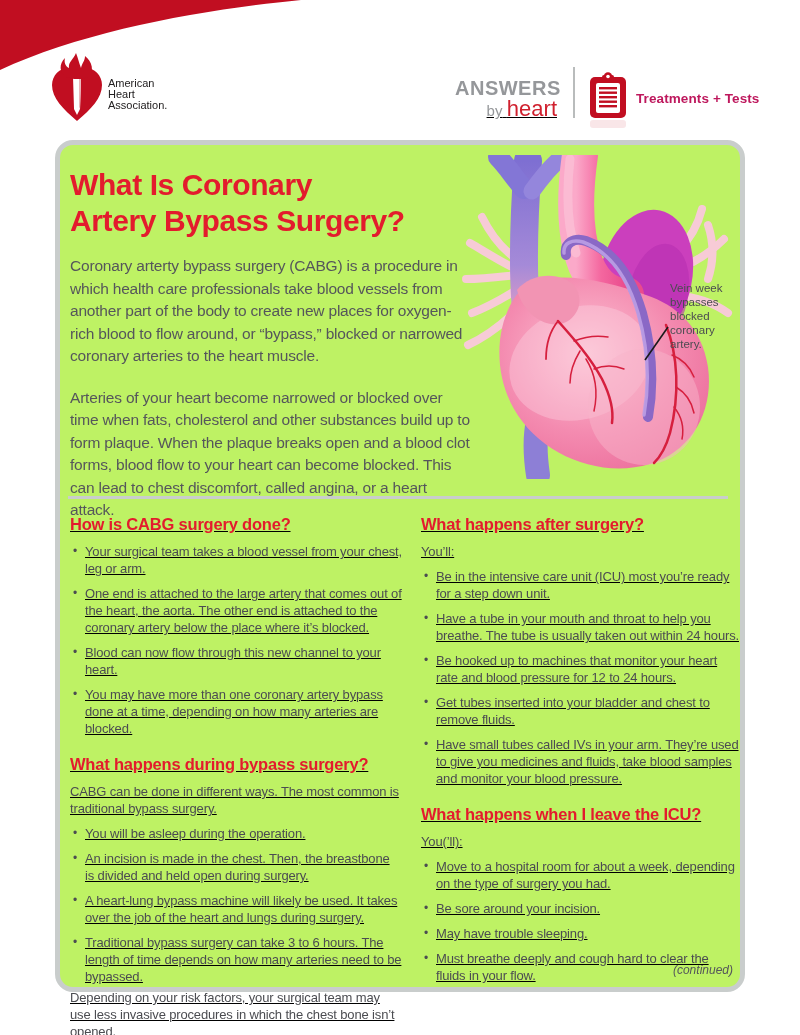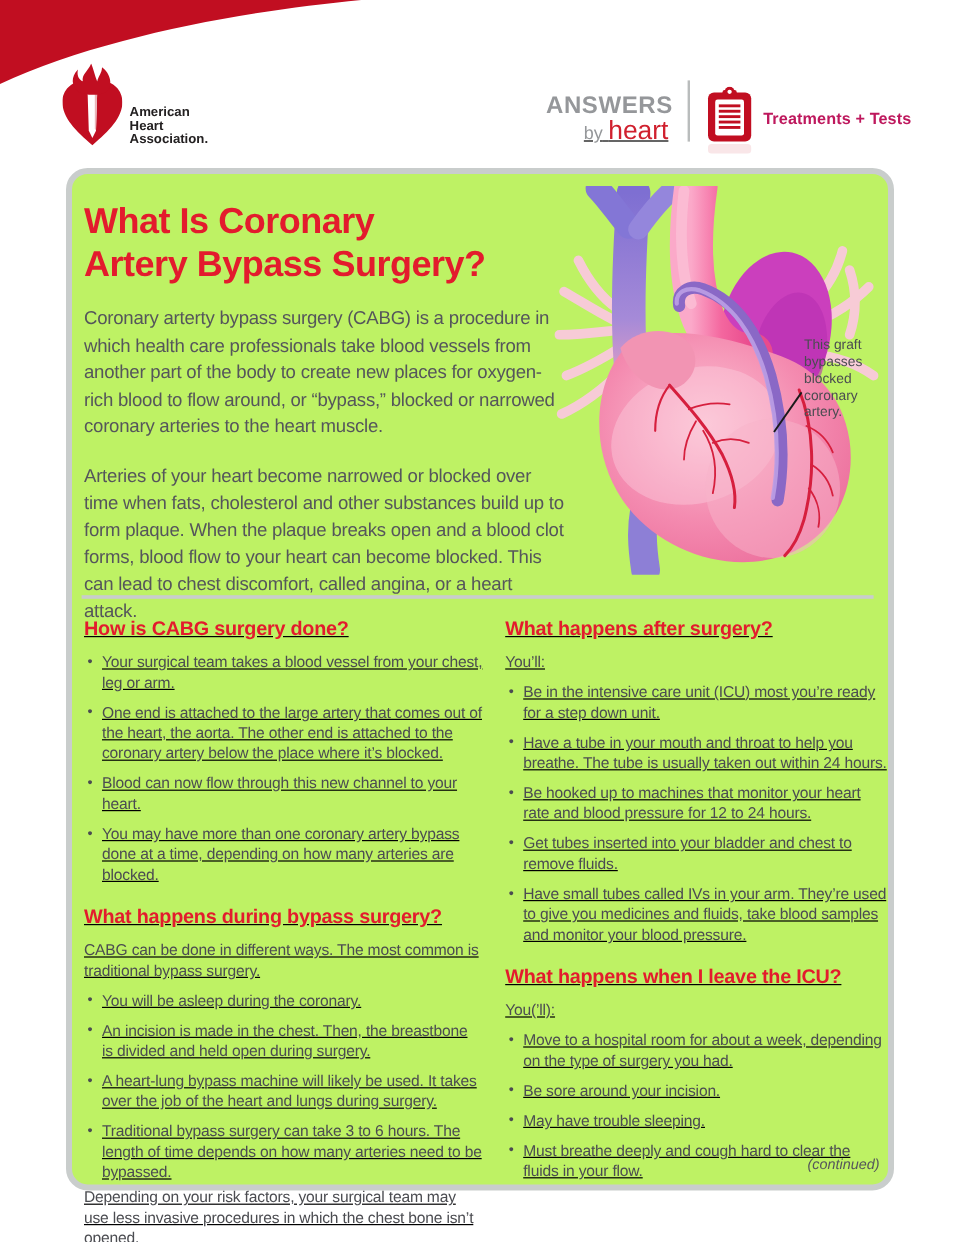--- a/index.html
+++ b/index.html
@@ -5,22 +5,22 @@
   html,body{margin:0;padding:0;background:#ffffff;}
   .page{
     position:relative;width:800px;height:1035px;background:#ffffff;
     font-family:"Liberation Sans",sans-serif;overflow:hidden;
   }
   
   .swoosh{position:absolute;left:0;top:0;}
   
   .logo-mark{position:absolute;left:52px;top:53px;}
   .logo-text{
-    position:absolute;left:108px;top:89px;
-    font-size:11px;font-weight:bold;color:#232021;line-height:11px;letter-spacing:0;
+    position:absolute;left:108px;top:78px;
+    font-size:11px;font-weight:normal;color:#232021;line-height:11px;letter-spacing:0;
   }
   .answers{position:absolute;left:455px;top:77px;width:102px;text-align:center;}
   .answers-line1{font-size:20px;font-weight:bold;color:#95979a;letter-spacing:0.5px;line-height:22px;}
   .answers-line2{text-align:right;line-height:22px;margin-top:-1px;text-decoration:underline;}
   .answers-by{font-size:15px;color:#95979a;}
   .answers-heart{font-size:22px;color:#d0202e;font-weight:500;}
   .vline{position:absolute;left:573px;top:67px;width:2px;height:51px;background:#b9bcbc;}
   .clipboard{position:absolute;left:589px;top:72px;}
   .category{
     position:absolute;left:636px;top:91px;
@@ -195,40 +195,40 @@
           <path d="M210,200 C220,204 228,212 232,222" stroke-width="1.5"></path>
           <path d="M214,232 C224,238 230,248 232,258" stroke-width="1.5"></path>
           <path d="M212,252 C220,262 222,274 220,284" stroke-width="1.5"></path>
         </g>
 
         <path d="M104,100 C102,88 112,82 124,86 C152,96 170,124 180,158 C190,194 192,228 186,262" fill="none" stroke="#8a68c6" stroke-width="10" stroke-linecap="round"></path>
         <path d="M102,98 C101,88 110,84 121,87 C148,97 166,124 176,158 C186,193 188,226 182,260" fill="none" stroke="#bb9ee4" stroke-width="3.5" stroke-linecap="round" opacity="0.9"></path>
 
         <line x1="206" y1="172" x2="183" y2="205" stroke="#1a1a1a" stroke-width="1.6"></line>
       </svg>
-      <div class="illus-caption">This graft bypasses blocked coronary artery.</div>
+      <div class="illus-caption">Vein week bypasses blocked coronary artery.</div>
     </div>
 
     <div class="divider"></div>
 
     <div class="col-left">
       <div class="section">
         <h2>How is CABG surgery done?</h2>
         <ul class="bullets">
           <li>Your surgical team takes a blood vessel from your chest, leg or arm.</li>
           <li>One end is attached to the large artery that comes out of the heart, the aorta. The other end is attached to the coronary artery below the place where it’s blocked.</li>
           <li>Blood can now flow through this new channel to your heart.</li>
           <li>You may have more than one coronary artery bypass done at a time, depending on how many arteries are blocked.</li>
         </ul>
       </div>
       <div class="section">
         <h2>What happens during bypass surgery?</h2>
         <p class="lead">CABG can be done in different ways. The most common is traditional bypass surgery.</p>
         <ul class="bullets">
-          <li>You will be asleep during the coronary.</li>
+          <li>You will be asleep during the operation.</li>
           <li>An incision is made in the chest. Then, the breastbone is divided and held open during surgery.</li>
           <li>A heart-lung bypass machine will likely be used. It takes over the job of the heart and lungs during surgery.</li>
           <li>Traditional bypass surgery can take 3 to 6 hours. The length of time depends on how many arteries need to be bypassed.</li>
         </ul>
         <p class="footer-note">Depending on your risk factors, your surgical team may use less invasive procedures in which the chest bone isn’t opened.</p>
       </div>
     </div>
 
     <div class="col-right">
       <div class="section">

